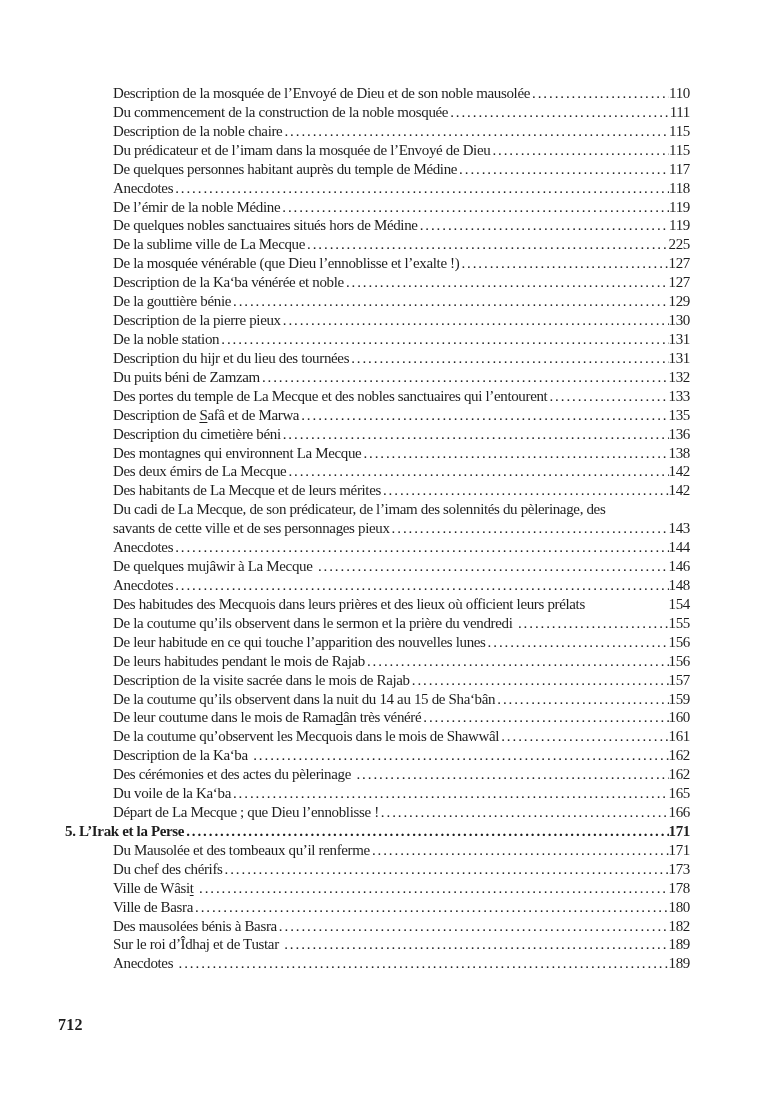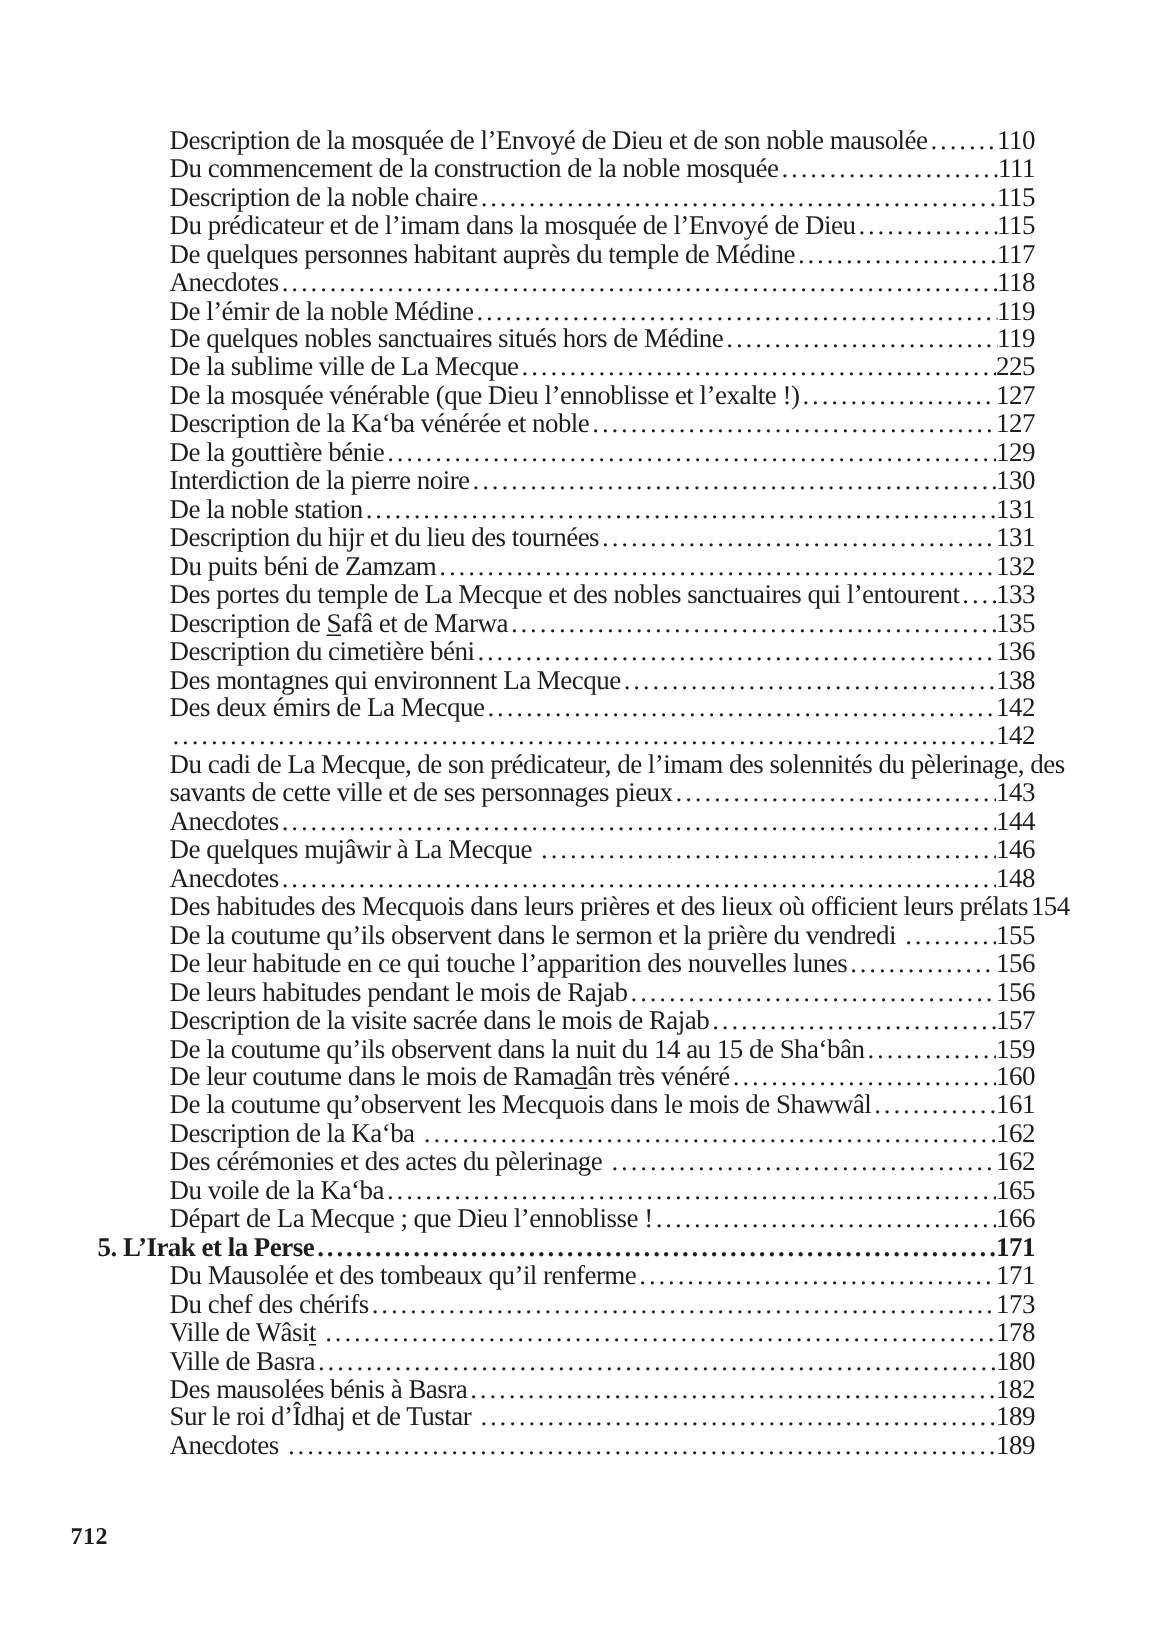--- a/index.html
+++ b/index.html
@@ -15,21 +15,21 @@
   .toc {
     position: absolute;
     left: 65px;
     top: 84px;
     width: 625px;
   }
   .row {
     display: flex;
     align-items: baseline;
     padding-left: 48px;
-    font-size: 18px;
+    font-size: 15px;
     line-height: 18.92px;
     letter-spacing: -0.35px;
     white-space: pre;
   }
   .row.outdent {
     padding-left: 0;
     font-weight: 700;
   }
   .title { flex: 0 0 auto; }
   .i { }
@@ -42,21 +42,21 @@
     margin-left: 2px;
   }
   .leader::after {
     content: "...................................................................................................................................................................";
     letter-spacing: 1.9px;
   }
   .leader.nodots::after { content: ""; }
   .num { flex: 0 0 auto; }
   .folio {
     position: absolute;
-    left: 47px;
+    left: 58px;
     top: 1016px;
     font-size: 16px;
     font-weight: 700;
     letter-spacing: 0.3px;
   }
 </style>
 </head>
 <body>
 
 <div class="page">
@@ -66,30 +66,30 @@
       <div class="row"><span class="title"><span>Description de la noble chaire</span></span><span class="leader"></span><span class="num">115</span></div>
       <div class="row"><span class="title"><span>Du prédicateur et de l’imam dans la mosquée de l’Envoyé de Dieu</span></span><span class="leader"></span><span class="num">115</span></div>
       <div class="row"><span class="title"><span>De quelques personnes habitant auprès du temple de Médine</span></span><span class="leader"></span><span class="num">117</span></div>
       <div class="row"><span class="title"><span>Anecdotes</span></span><span class="leader"></span><span class="num">118</span></div>
       <div class="row"><span class="title"><span>De l’émir de la noble Médine</span></span><span class="leader"></span><span class="num">119</span></div>
       <div class="row"><span class="title"><span>De quelques nobles sanctuaires situés hors de Médine</span></span><span class="leader"></span><span class="num">119</span></div>
       <div class="row"><span class="title"><span>De la sublime ville de La Mecque</span></span><span class="leader"></span><span class="num">225</span></div>
       <div class="row"><span class="title"><span>De la mosquée vénérable (que Dieu l’ennoblisse et l’exalte !)</span></span><span class="leader"></span><span class="num">127</span></div>
       <div class="row"><span class="title"><span>Description de la Ka‘ba vénérée et noble</span></span><span class="leader"></span><span class="num">127</span></div>
       <div class="row"><span class="title"><span>De la gouttière bénie</span></span><span class="leader"></span><span class="num">129</span></div>
-      <div class="row"><span class="title"><span>Interdiction de la pierre noire</span></span><span class="leader"></span><span class="num">130</span></div>
+      <div class="row"><span class="title"><span>Description de la pierre pieux</span></span><span class="leader"></span><span class="num">130</span></div>
       <div class="row"><span class="title"><span>De la noble station</span></span><span class="leader"></span><span class="num">131</span></div>
       <div class="row"><span class="title"><span>Description du </span><span class="i">hijr</span><span> et du lieu des tournées</span></span><span class="leader"></span><span class="num">131</span></div>
       <div class="row"><span class="title"><span>Du puits béni de Zamzam</span></span><span class="leader"></span><span class="num">132</span></div>
       <div class="row"><span class="title"><span>Des portes du temple de La Mecque et des nobles sanctuaires qui l’entourent</span></span><span class="leader"></span><span class="num">133</span></div>
       <div class="row"><span class="title"><span>Description de </span><span class="u">S</span><span>afâ et de Marwa</span></span><span class="leader"></span><span class="num">135</span></div>
       <div class="row"><span class="title"><span>Description du cimetière béni</span></span><span class="leader"></span><span class="num">136</span></div>
       <div class="row"><span class="title"><span>Des montagnes qui environnent La Mecque</span></span><span class="leader"></span><span class="num">138</span></div>
       <div class="row"><span class="title"><span>Des deux émirs de La Mecque</span></span><span class="leader"></span><span class="num">142</span></div>
-      <div class="row"><span class="leader"></span><span class="num">142</span></div>
+      <div class="row"><span class="title"><span>Des habitants de La Mecque et de leurs mérites</span></span><span class="leader"></span><span class="num">142</span></div>
       <div class="row"><span class="title"><span>Du cadi de La Mecque, de son prédicateur, de l’imam des solennités du pèlerinage, des</span></span></div>
       <div class="row"><span class="title"><span>savants de cette ville et de ses personnages pieux</span></span><span class="leader"></span><span class="num">143</span></div>
       <div class="row"><span class="title"><span>Anecdotes</span></span><span class="leader"></span><span class="num">144</span></div>
       <div class="row"><span class="title"><span>De quelques </span><span class="i">mujâwir</span><span> à La Mecque </span></span><span class="leader"></span><span class="num">146</span></div>
       <div class="row"><span class="title"><span>Anecdotes</span></span><span class="leader"></span><span class="num">148</span></div>
       <div class="row"><span class="title"><span>Des habitudes des Mecquois dans leurs prières et des lieux où officient leurs prélats</span></span><span class="leader nodots"></span><span class="num">154</span></div>
       <div class="row"><span class="title"><span>De la coutume qu’ils observent dans le sermon et la prière du vendredi </span></span><span class="leader"></span><span class="num">155</span></div>
       <div class="row"><span class="title"><span>De leur habitude en ce qui touche l’apparition des nouvelles lunes</span></span><span class="leader"></span><span class="num">156</span></div>
       <div class="row"><span class="title"><span>De leurs habitudes pendant le mois de Rajab</span></span><span class="leader"></span><span class="num">156</span></div>
       <div class="row"><span class="title"><span>Description de la visite sacrée dans le mois de Rajab</span></span><span class="leader"></span><span class="num">157</span></div>

